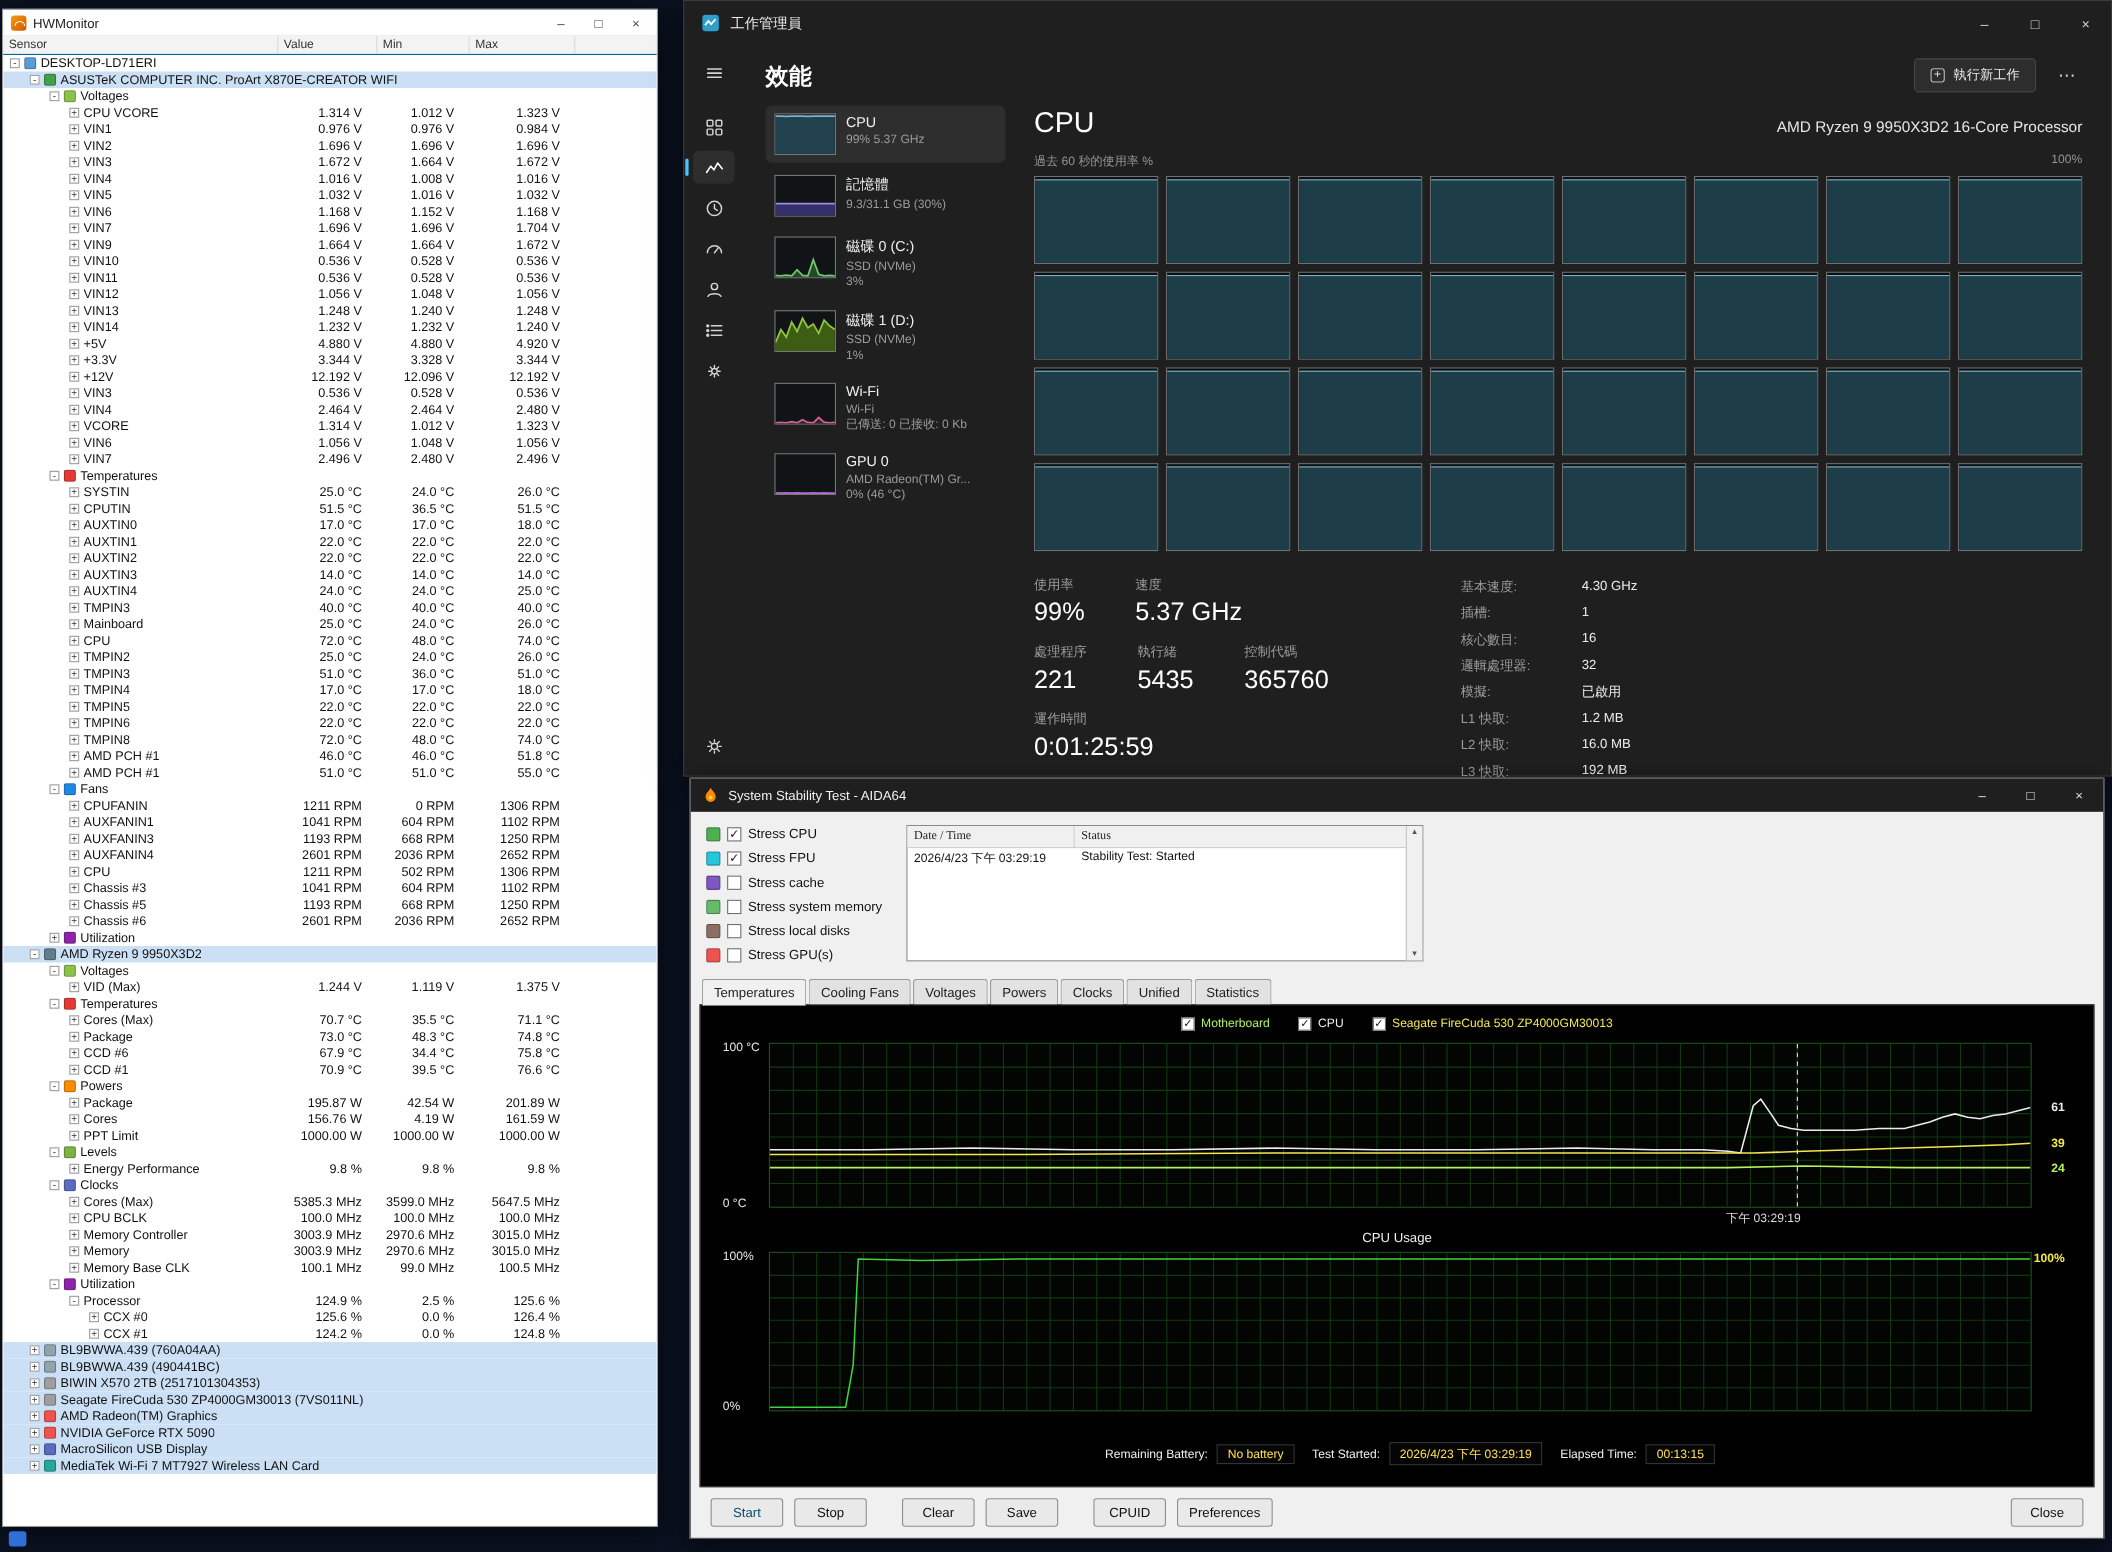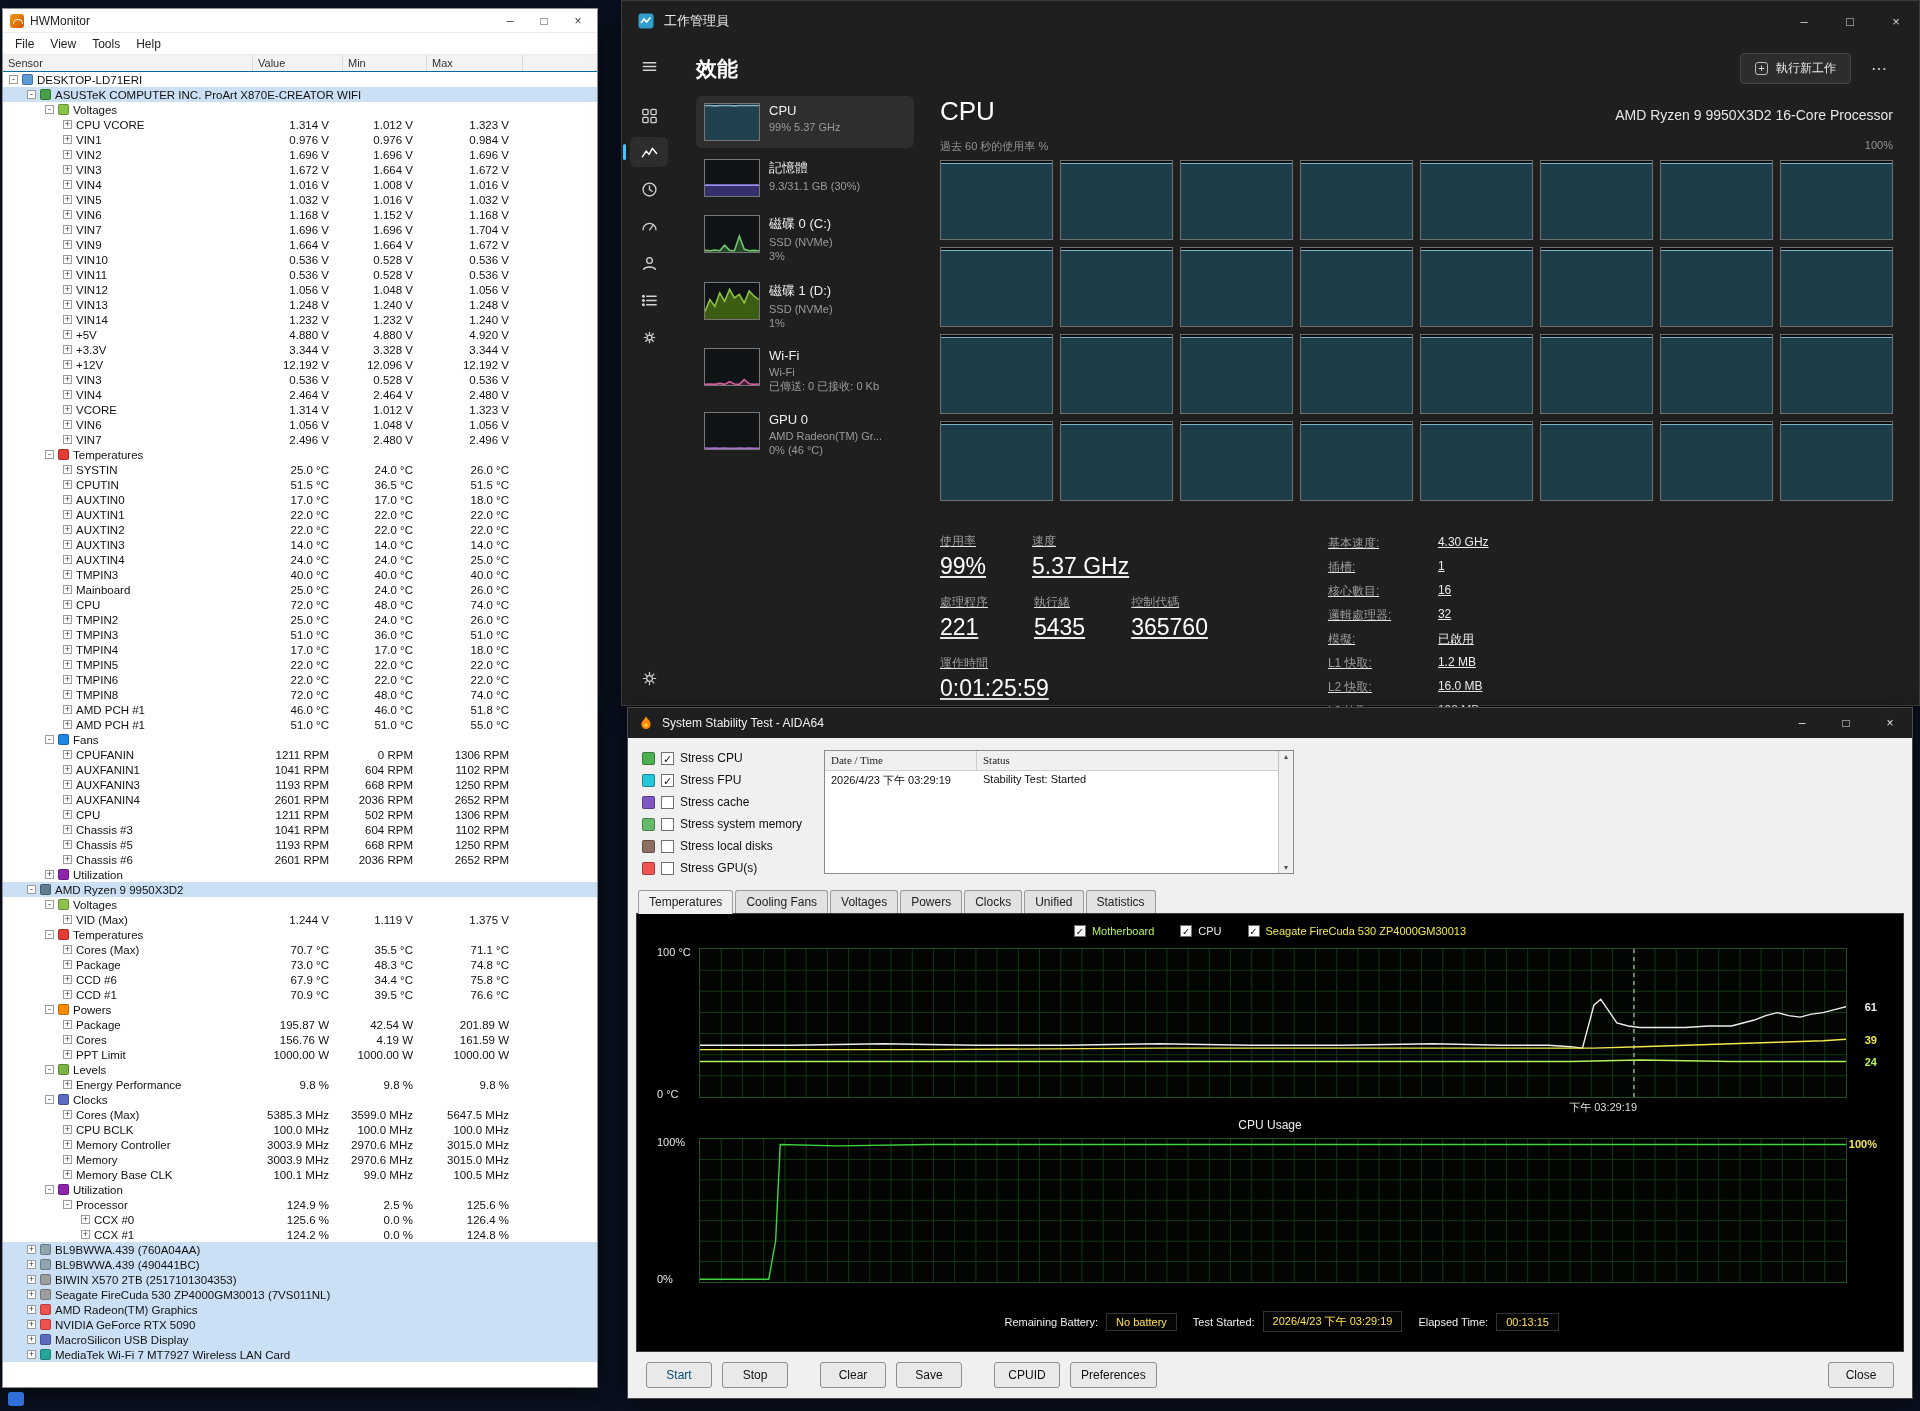--- a/index.html
+++ b/index.html
@@ -91,21 +91,21 @@
   .cpu-head { display:flex; align-items:flex-end; }
   .cpu-title { font-size:26px; color:#fff; }
   .cpu-name { margin-left:auto; font-size:14px; color:#e6e6e6; padding-bottom:4px; }
   .axis-row { display:flex; justify-content:space-between; font-size:11px; color:#949494;
               margin-top:12px; }
   .core-grid { display:grid; grid-template-columns:repeat(8,1fr); gap:7px; margin-top:6px;
                height:341px; flex:none; }
   .core-cell { position:relative; border:1px solid #6f6f6f; background:#0b0e10; overflow:hidden; }
   .core-fill { position:absolute; left:0; right:0; bottom:0; background:#1d3d49;
                border-top:1px solid #7fb2c4; }
-  .stats-row { display:flex; margin-top:32px;text-decoration:underline; }
+  .stats-row { display:flex; margin-top:22px; }
   .stats-left { display:flex; flex-direction:column; gap:14px; }
   .stat-row { display:flex; gap:46px; }
   .stat-label { font-size:12px; color:#9b9b9b; margin-bottom:3px; }
   .stat-value { font-size:23px; color:#fff; }
   .specs { margin-left:120px; display:flex; flex-direction:column; gap:7px; font-size:12px;
            padding-top:2px; }
   .spec-row { display:flex; }
   .spec-label { color:#9b9b9b; width:110px; flex:none; }
   .spec-value { color:#ececec; }
 
@@ -175,26 +175,20 @@
 <div class="win" id="hw">
   <div class="hw-titlebar">
     <span class="hw-appicon"></span>
     <span class="hw-title">HWMonitor</span>
     <div class="win-controls">
       <span class="wc">–</span>
       <span class="wc">□</span>
       <span class="wc">×</span>
     </div>
   </div>
-  <div class="hw-menubar">
-      <div class="menu-item">File</div>
-      <div class="menu-item">View</div>
-      <div class="menu-item">Tools</div>
-      <div class="menu-item">Help</div>
-    </div>
   <div class="hw-header">
     <div class="hw-hcell c-label">Sensor</div>
     <div class="hw-hcell c-val">Value</div>
     <div class="hw-hcell c-min">Min</div>
     <div class="hw-hcell c-max">Max</div>
     <div class="hw-hcell c-fill"></div>
   </div>
   <div class="hw-body">
       <div class="hw-row">
         <div class="hw-label wide" style="padding-left: 6px;">

